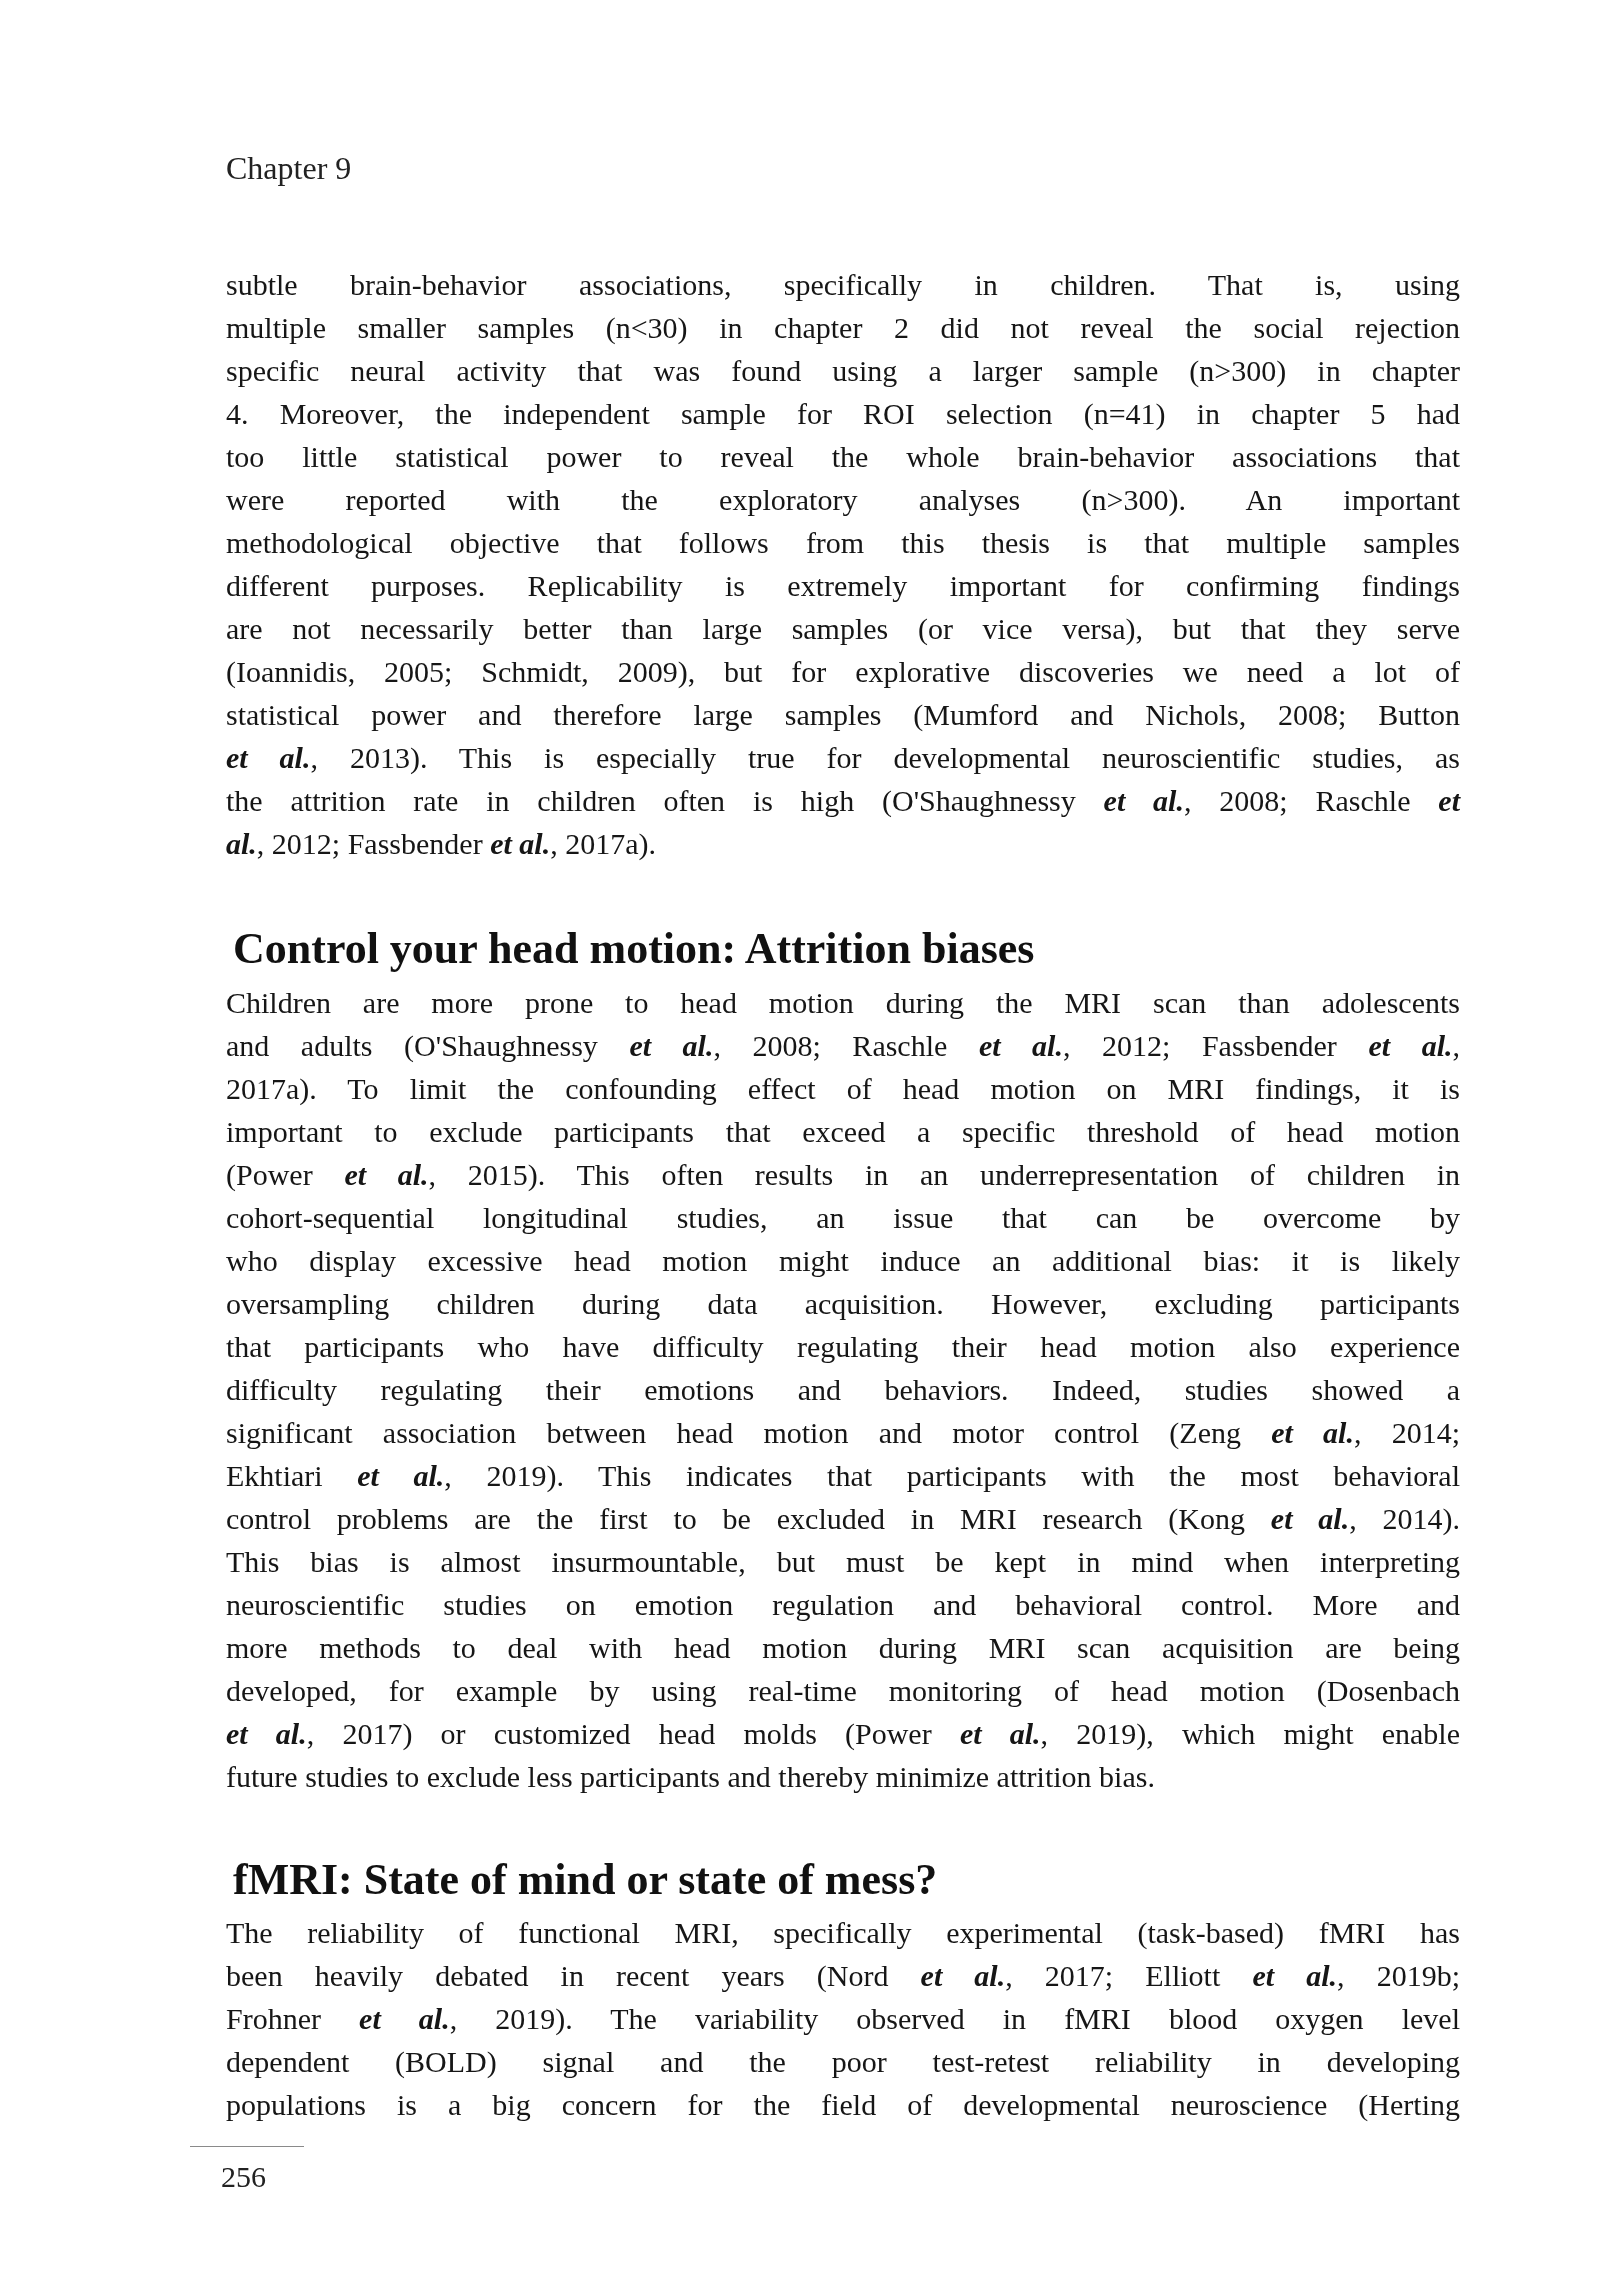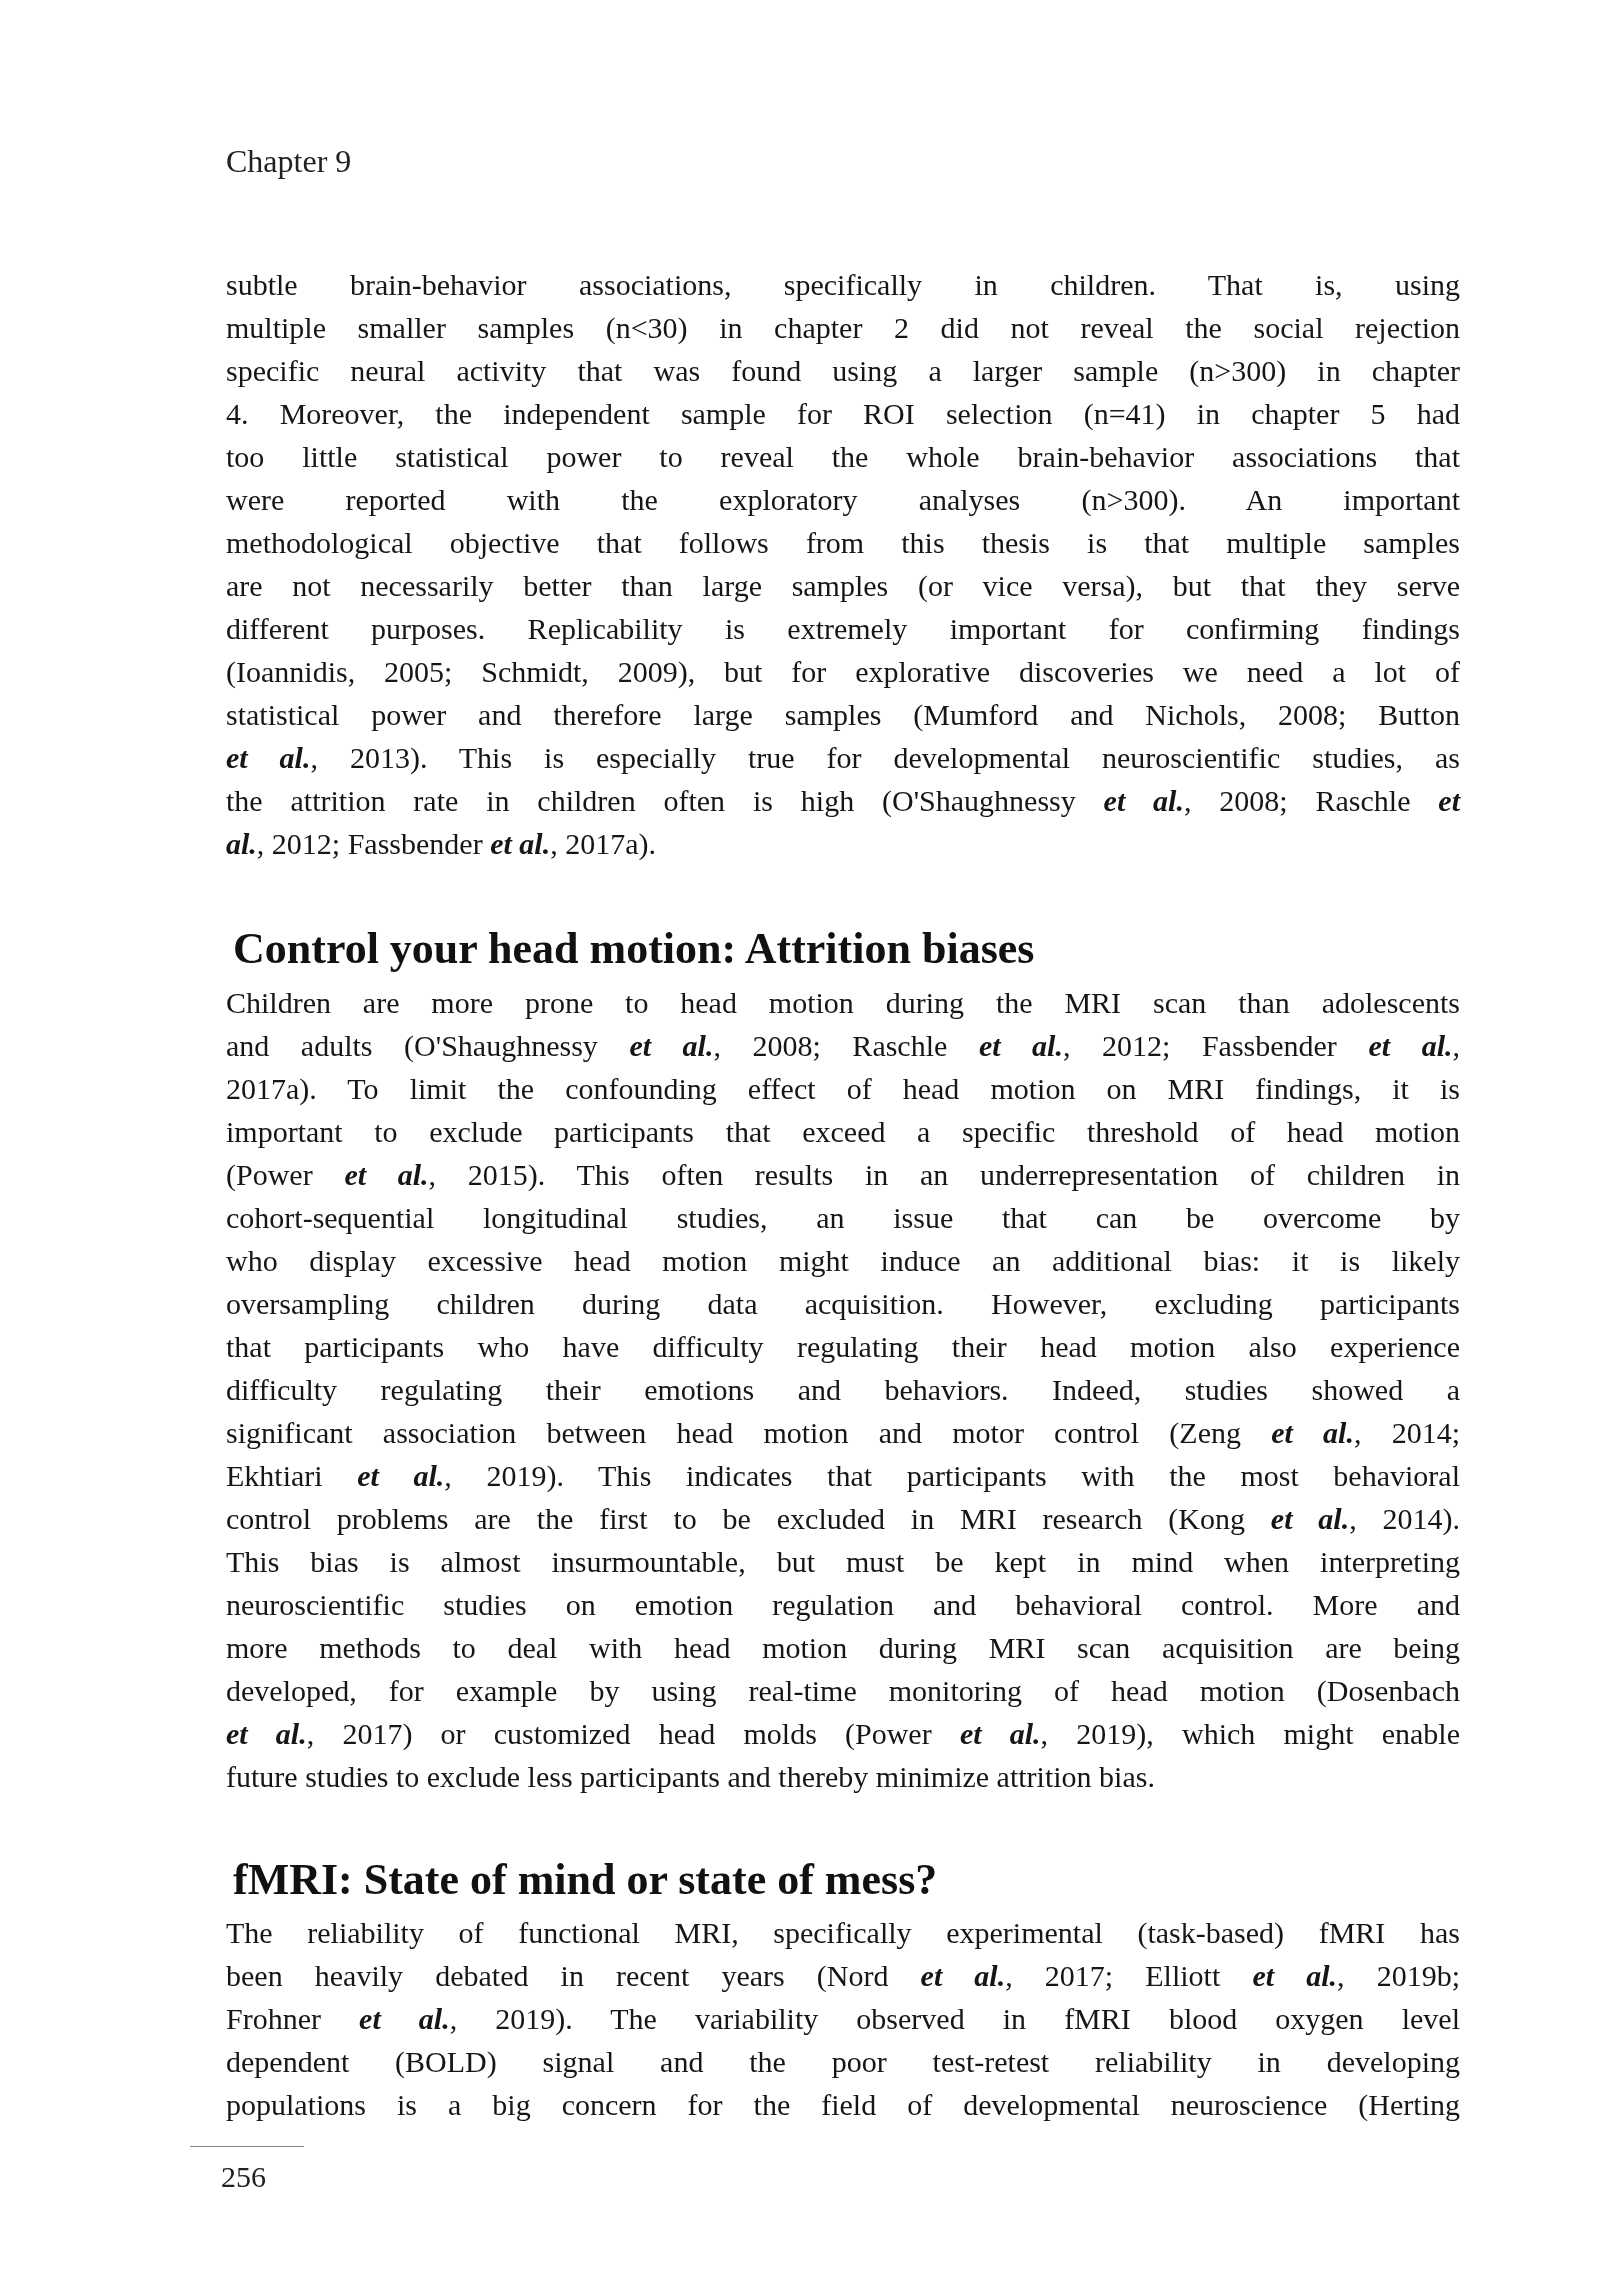--- a/index.html
+++ b/index.html
@@ -1,18 +1,18 @@
 <!DOCTYPE html>
 <html style="font-size:12px"><head>
 <meta charset="utf-8">
 <style>
   html, body { margin: 0; padding: 0; background: #ffffff; }
   body { width: 1619px; height: 2284px; position: relative; overflow: hidden;
          font-family: "Liberation Serif", "DejaVu Serif", serif; color: #161616; }
-  .running-head { position: absolute; left: 226px; top: 142px; font-size: 32px; line-height: 38px; color: #222; }
+  .running-head { position: absolute; left: 226px; top: 149px; font-size: 32px; line-height: 38px; color: #222; }
   .para { position: absolute; left: 226px; width: 1234px; }
   .line { display: block; font-size: 30px; line-height: 43px; height: 43px;
           text-align: justify; text-align-last: justify; white-space: nowrap; overflow: visible; word-spacing: 0; }
   .line.last { text-align-last: left; }
   .line i { font-style: italic; font-weight: bold; }
   .section-heading { position: absolute; left: 226px; font-size: 44px; line-height: 53px; font-weight: bold; margin: 7px; color: #111; white-space: nowrap; }
   .footer-rule { position: absolute; left: 190px; top: 2146px; width: 114px; height: 0; border-top: 1.5px solid #8a8a8a; }
   .page-number { position: absolute; left: 221px; top: 2155px; font-size: 30px; line-height: 43px; color: #222; }
 </style>
 </head>
@@ -22,22 +22,22 @@
   <div class="running-head">Chapter 9</div>
 
   <div class="para" style="top:263px;">
       <span class="line"><span>subtle brain-behavior associations, specifically in children. That is, using</span></span>
       <span class="line"><span>multiple smaller samples (n&lt;30) in chapter 2 did not reveal the social rejection</span></span>
       <span class="line"><span>specific neural activity that was found using a larger sample (n&gt;300) in chapter</span></span>
       <span class="line"><span>4. Moreover, the independent sample for ROI selection (n=41) in chapter 5 had</span></span>
       <span class="line"><span>too little statistical power to reveal the whole brain-behavior associations that</span></span>
       <span class="line"><span>were reported with the exploratory analyses (n&gt;300). An important</span></span>
       <span class="line"><span>methodological objective that follows from this thesis is that multiple samples</span></span>
+      <span class="line"><span>different purposes. Replicability is extremely important for confirming findings</span></span>
       <span class="line"><span>are not necessarily better than large samples (or vice versa), but that they serve</span></span>
-      <span class="line"><span>different purposes. Replicability is extremely important for confirming findings</span></span>
       <span class="line"><span>(Ioannidis, 2005; Schmidt, 2009), but for explorative discoveries we need a lot of</span></span>
       <span class="line"><span>statistical power and therefore large samples (Mumford and Nichols, 2008; Button</span></span>
       <span class="line"><i>et al.</i><span>, 2013). This is especially true for developmental neuroscientific studies, as</span></span>
       <span class="line"><span>the attrition rate in children often is high (O'Shaughnessy </span><i>et al.</i><span>, 2008; Raschle </span><i>et</i></span>
       <span class="line last"><i>al.</i><span>, 2012; Fassbender </span><i>et al.</i><span>, 2017a).</span></span>
     </div>
 
   <h2 class="section-heading" style="top:915px;">Control your head motion: Attrition biases</h2>
   <div class="para" style="top:981px;">
       <span class="line"><span>Children are more prone to head motion during the MRI scan than adolescents</span></span>

